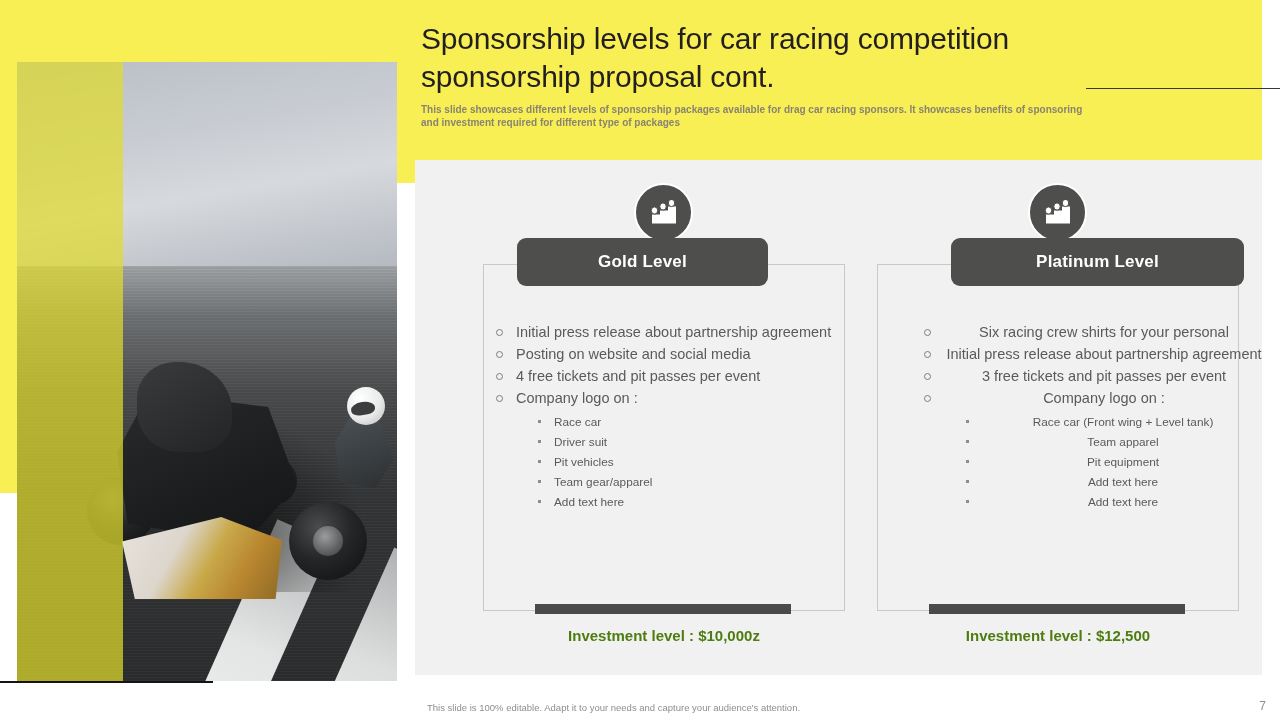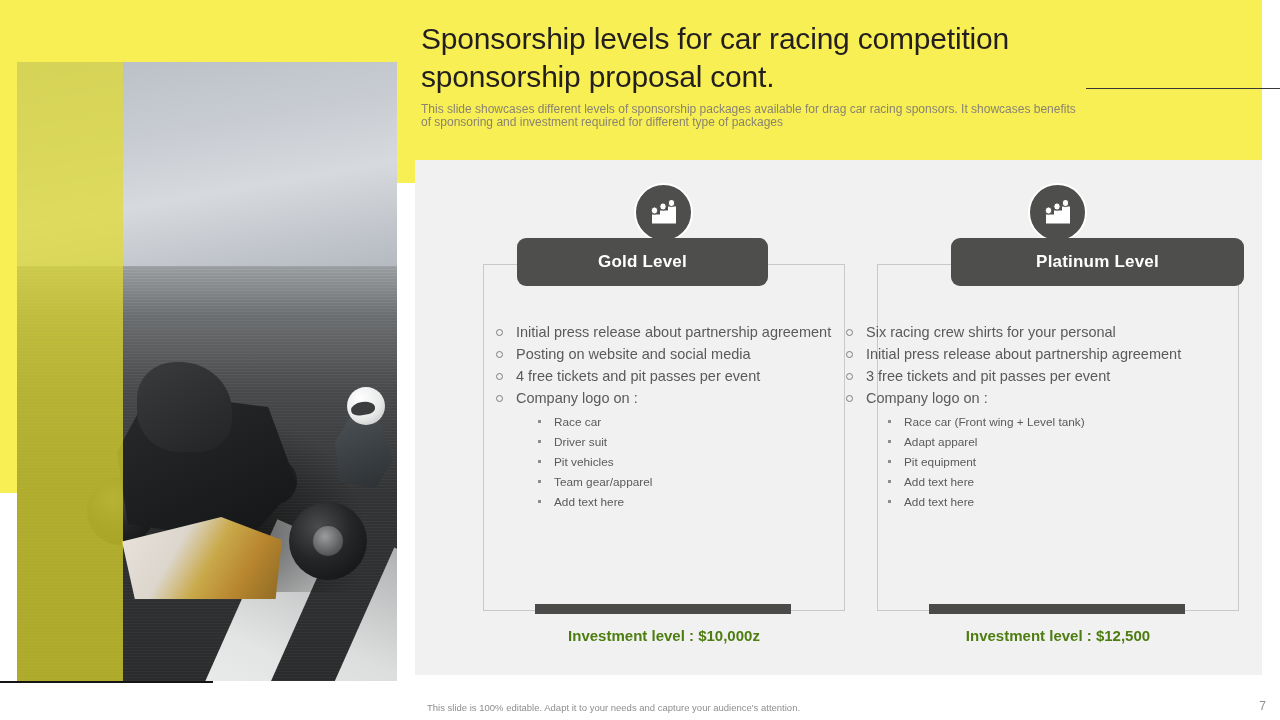--- a/index.html
+++ b/index.html
@@ -160,23 +160,23 @@
     position: absolute;
     left: 1086px; top: 88px;
     width: 194px; height: 1px;
     background: #3a3836;
   }
   .subtitle {
     position: absolute;
     left: 421px; top: 103px;
     width: 665px;
     color: #8a8372;
-    font-size: 12px;
+    font-size: 10px;
     line-height: 13px;
-    font-weight: 400;
+    font-weight: 700;
   }
 
   
   .panel {
     position: absolute;
     left: 415px; top: 160px;
     width: 847px; height: 515px;
     background: #f1f1f1;
   }
 
@@ -225,21 +225,21 @@
   .pill-plat { left: 911px; width: 293px; margin-left: 40px; }
 
   .bullets {
     position: absolute;
     top: 322px;
     color: #5a5a5a;
     font-size: 14.5px;
     line-height: 21.5px;
   }
   .bullets-gold { left: 492px; width: 344px; }
-  .bullets-plat { left: 842px; width: 344px; }
+  .bullets-plat { left: 920px; width: 344px; text-align: center; }
 
   ul.lvl1 { list-style: none; margin: 0; padding: 0; }
   ul.lvl1 > li {
     position: relative;
     padding-left: 24px;
     margin: 0 0 0.5px 0;
   }
   ul.lvl1 > li > .o-mark {
     position: absolute;
     left: 4px; top: 7px;
@@ -435,21 +435,21 @@
     <li>
       <span class="o-mark"></span>
       <span>Company  logo on :</span>
       <ul class="lvl2">
         <li>
           <span class="sq-mark"></span>
           <span>Race  car (Front  wing + Level  tank)</span>
         </li>
         <li>
           <span class="sq-mark"></span>
-          <span>Adapt  apparel</span>
+          <span>Team  apparel</span>
         </li>
         <li>
           <span class="sq-mark"></span>
           <span>Pit equipment</span>
         </li>
         <li>
           <span class="sq-mark"></span>
           <span>Add text here</span>
         </li>
         <li>

